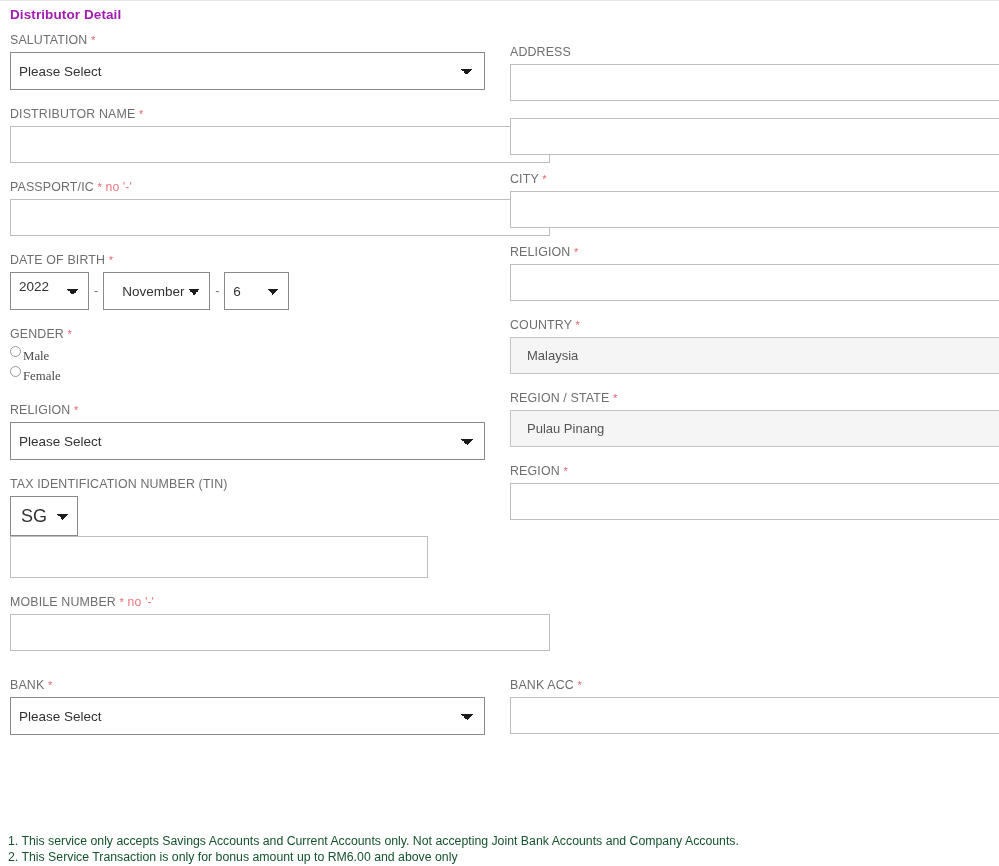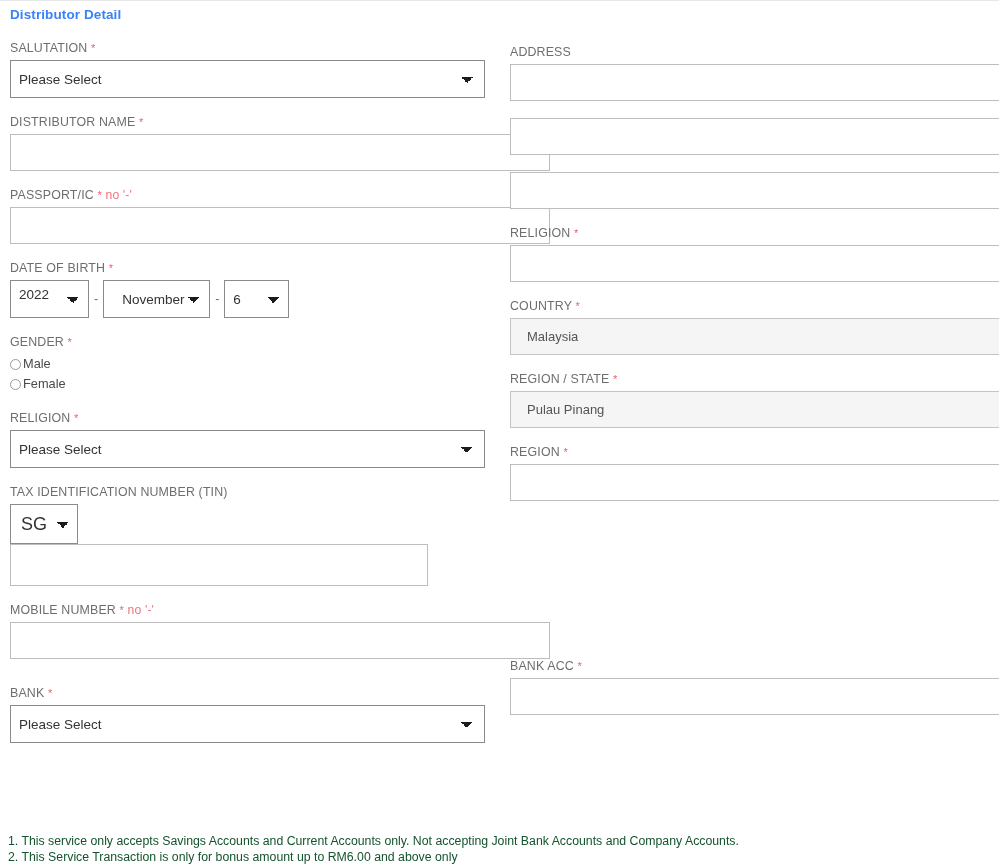--- a/index.html
+++ b/index.html
@@ -14,24 +14,24 @@
     position: relative;
     width: 999px; height: 866px;
     border-top: 1px solid #e8e8e8;
     background: #fff;
   }
   .page-title {
     position: absolute;
     left: 10px; top: 6px;
     font-size: 13.5px;
     font-weight: bold;
-    color: #3b82f6;
+    color: #a21caf;
     letter-spacing: 0.1px;
   }
-  .col-left  { position: absolute; left: 10px;  top: 40px; width: 475px; }
+  .col-left  { position: absolute; left: 10px;  top: 32px; width: 475px; }
   .col-right { position: absolute; left: 510px; top: 44px; width: 475px; }
 
   .field { margin-bottom: 0; }
 
   .lbl {
     display: block;
     font-size: 12.4px;
     color: #6e6e6e;
     letter-spacing: 0.15px;
     line-height: 15px;
@@ -95,21 +95,21 @@
   .dob-row .sel.day   { width: 65px;  padding: 0 22px 0 8px;
     background-position: calc(100% - 15px) 16px, calc(100% - 9px) 16px; }
   .dash {
     color: #6e6e6e;
     font-size: 12.5px;
     padding: 0 5px;
     line-height: 38px;
   }
 
   
-  .radio-row { display: flex; align-items: center; line-height: 20px; }
+  .radio-row { display: flex; align-items: flex-start; line-height: 20px; font-family: Liberation Serif, serif; }
   .rdo {
     width: 11px; height: 11px;
     border: 1px solid #9a9a9a;
     border-radius: 50%;
     background: #fff;
     display: inline-block;
     margin-right: 2px;
     flex: none;
   }
   .rdo-lbl { font-size: 12.8px; color: #4a4a4a; }
@@ -245,20 +245,21 @@
 
     <div class="gap-md"></div>
 
     <div class="field">
       <input class="txt" type="text" value="" style="">
     </div>
 
     <div class="gap-md"></div>
 
     <div class="field">
+      <span class="lbl"><span>CITY</span> <span class="req">*</span></span>
       <input class="txt" type="text" value="" style="">
     </div>
 
     <div class="gap-md"></div>
 
     <div class="field">
       <span class="lbl"><span>RELIGION</span> <span class="req">*</span></span>
       <input class="txt" type="text" value="" style="">
     </div>
 

